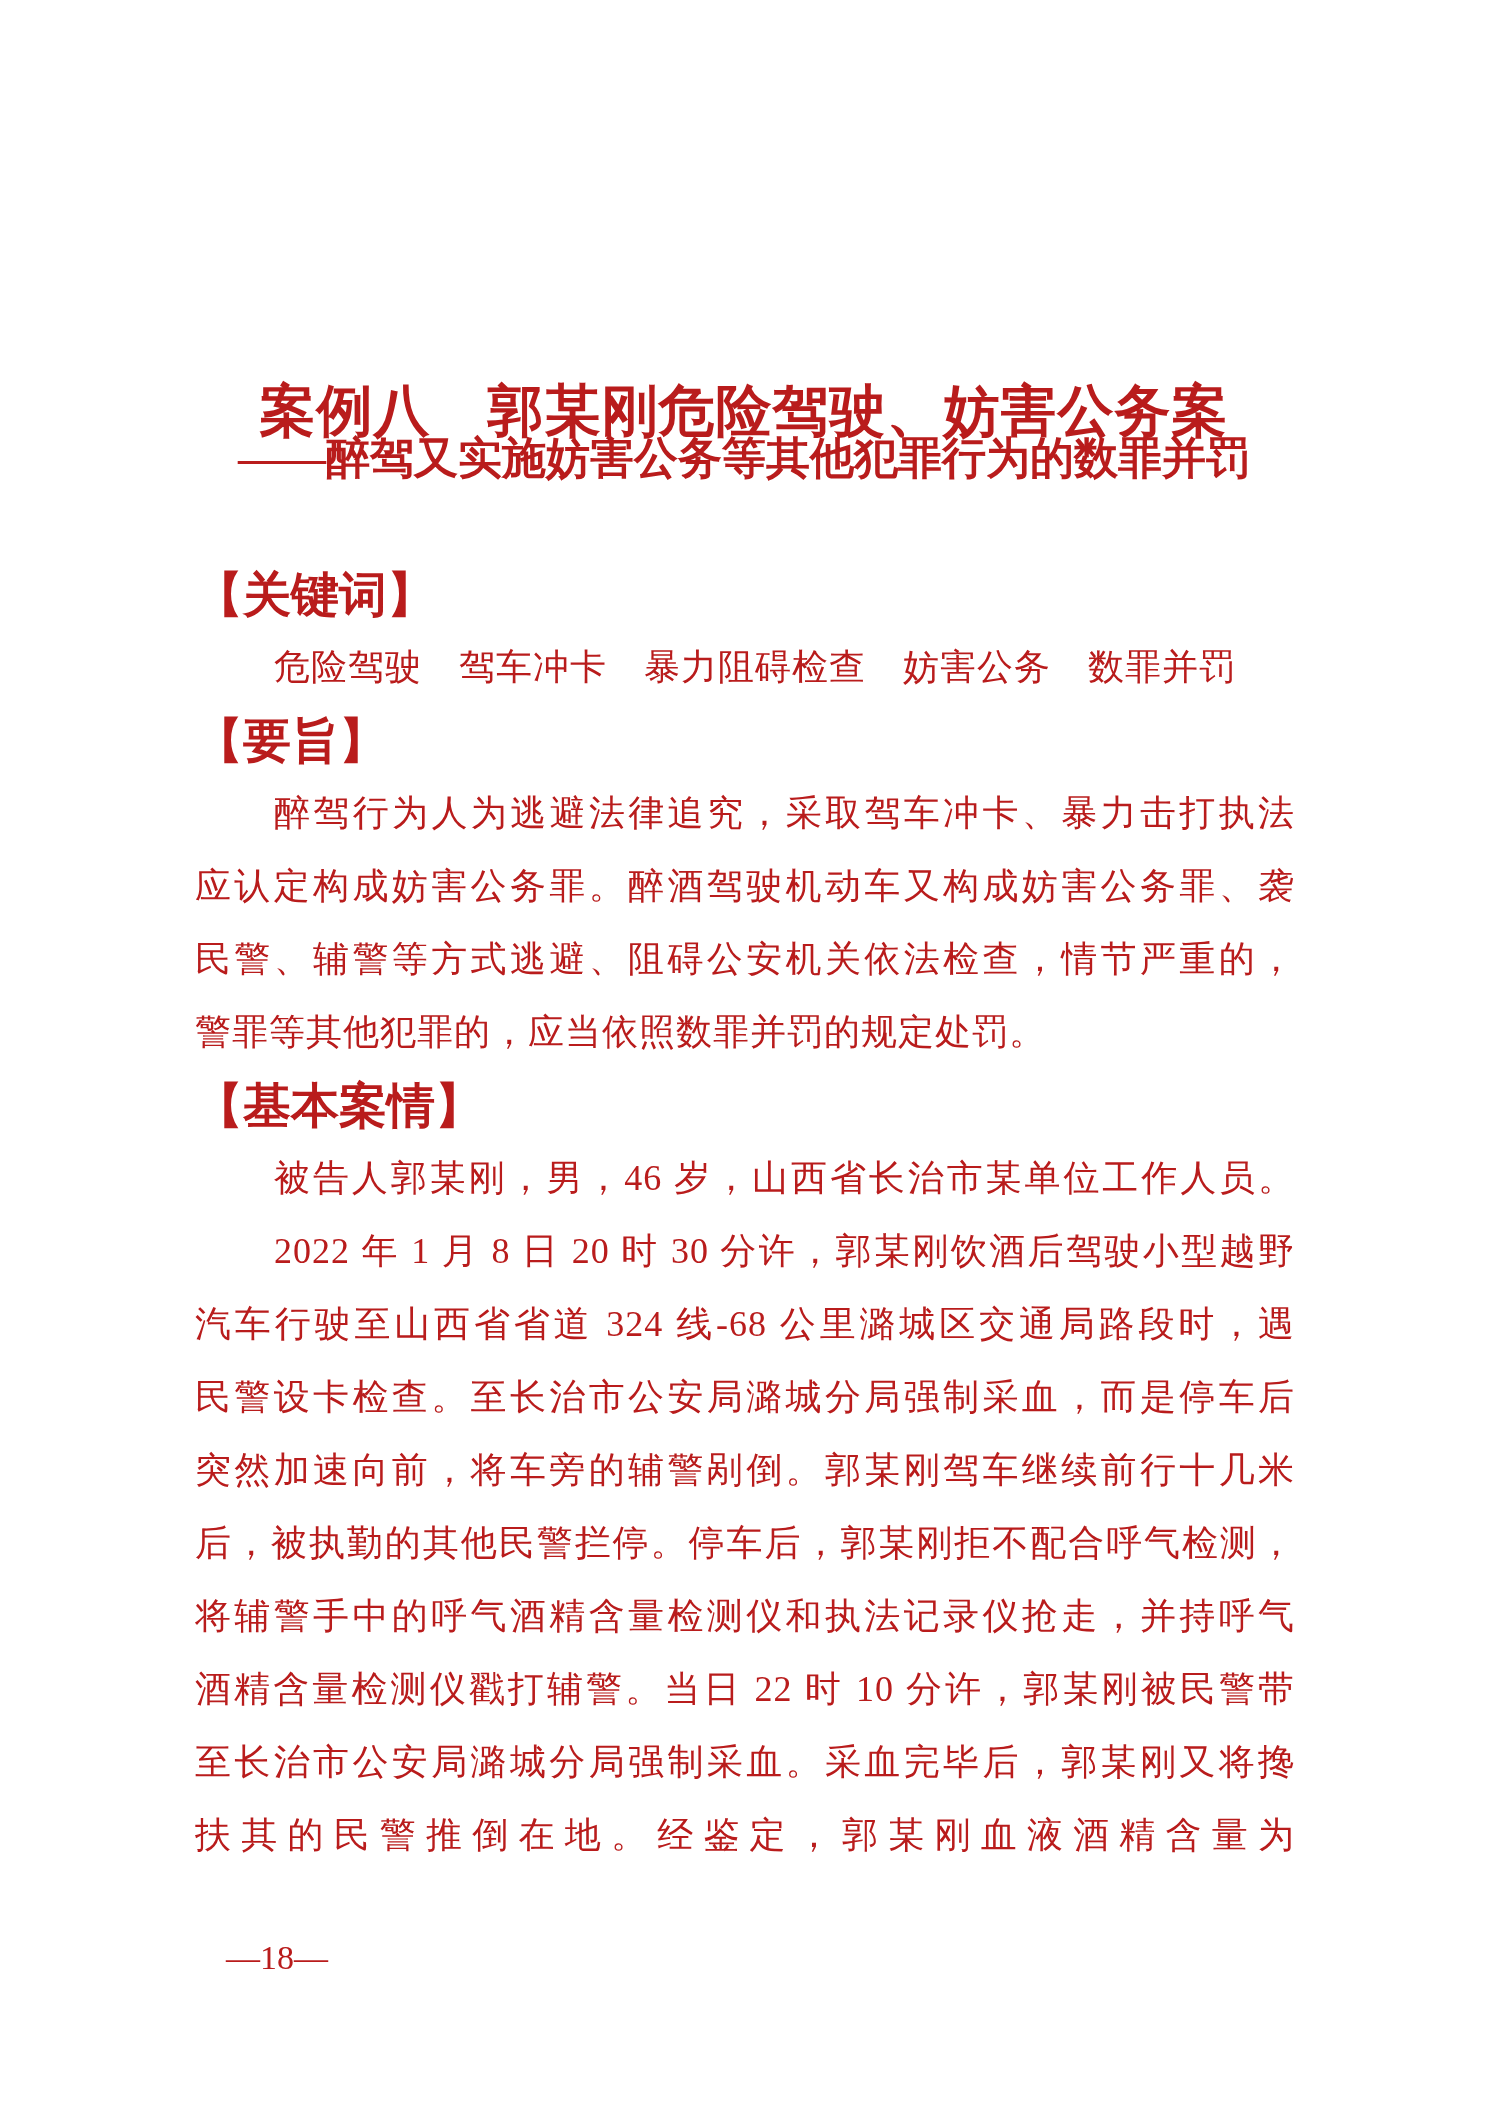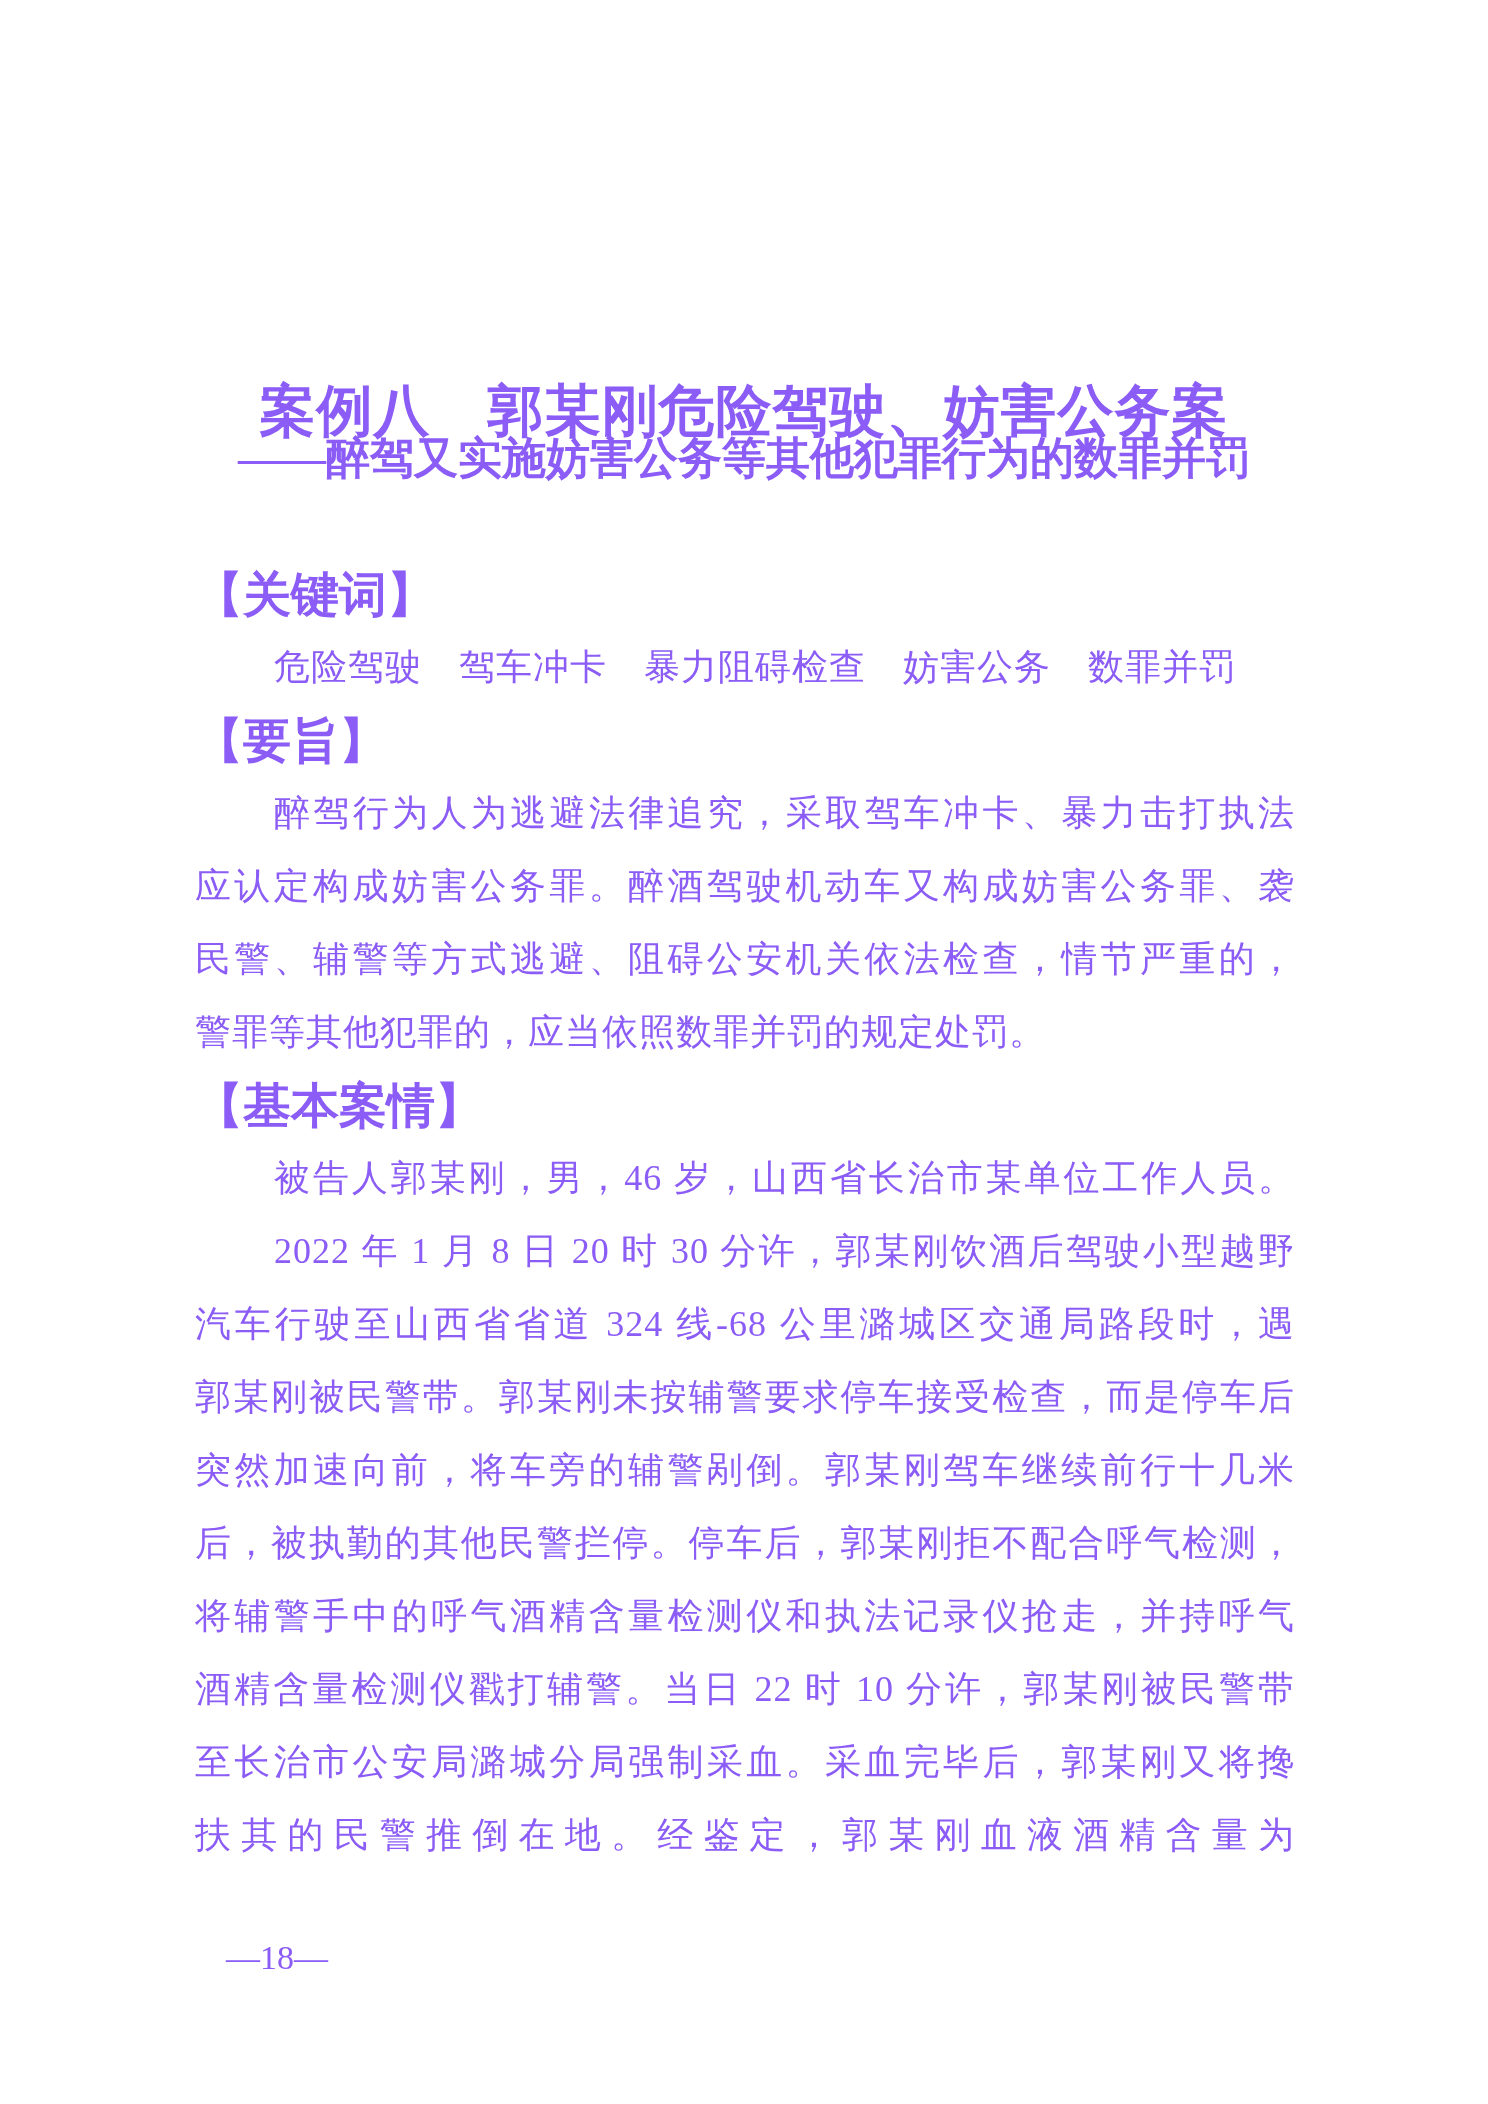--- a/index.html
+++ b/index.html
@@ -6,21 +6,21 @@
     margin: 0;
     padding: 0;
     background: #e8e8e8;
   }
   .page {
     position: relative;
     width: 1488px;
     height: 2104px;
     margin: 0 auto;
     background: #ffffff;
-    color: #8b5cf6;
+    color: #b91c1c;
     font-family: "Liberation Serif", "DejaVu Serif", serif;
     overflow: hidden;
   }
   .title {
     position: absolute;
     left: 99px;
     top: 341px;
     width: 1290px;
     text-align: center;
     font-size: 56px;
@@ -102,21 +102,21 @@
     <div class="line indent just">醉驾行为人为逃避法律追究，采取驾车冲卡、暴力击打执法</div>
     <div class="line just">应认定构成妨害公务罪。醉酒驾驶机动车又构成妨害公务罪、袭</div>
     <div class="line just">民警、辅警等方式逃避、阻碍公安机关依法检查，情节严重的，</div>
     <div class="line">警罪等其他犯罪的，应当依照数罪并罚的规定处罚。</div>
 
     <div class="sec-heading">【基本案情】</div>
 
     <div class="line indent just">被告人郭某刚，男，46 岁，山西省长治市某单位工作人员。</div>
     <div class="line indent just">2022 年 1 月 8 日 20 时 30 分许，郭某刚饮酒后驾驶小型越野</div>
     <div class="line just">汽车行驶至山西省省道 324 线-68 公里潞城区交通局路段时，遇</div>
-    <div class="line just">郭某刚被民警带。郭某刚未按辅警要求停车接受检查，而是停车后</div>
+    <div class="line just">民警设卡检查。至长治市公安局潞城分局强制采血，而是停车后</div>
     <div class="line just">突然加速向前，将车旁的辅警剐倒。郭某刚驾车继续前行十几米</div>
     <div class="line just">后，被执勤的其他民警拦停。停车后，郭某刚拒不配合呼气检测，</div>
     <div class="line just">将辅警手中的呼气酒精含量检测仪和执法记录仪抢走，并持呼气</div>
     <div class="line just">酒精含量检测仪戳打辅警。当日 22 时 10 分许，郭某刚被民警带</div>
     <div class="line just">至长治市公安局潞城分局强制采血。采血完毕后，郭某刚又将搀</div>
     <div class="line just">扶其的民警推倒在地。经鉴定，郭某刚血液酒精含量为</div>
 
   </div>
 
   <div class="pagenum">—18—</div>

